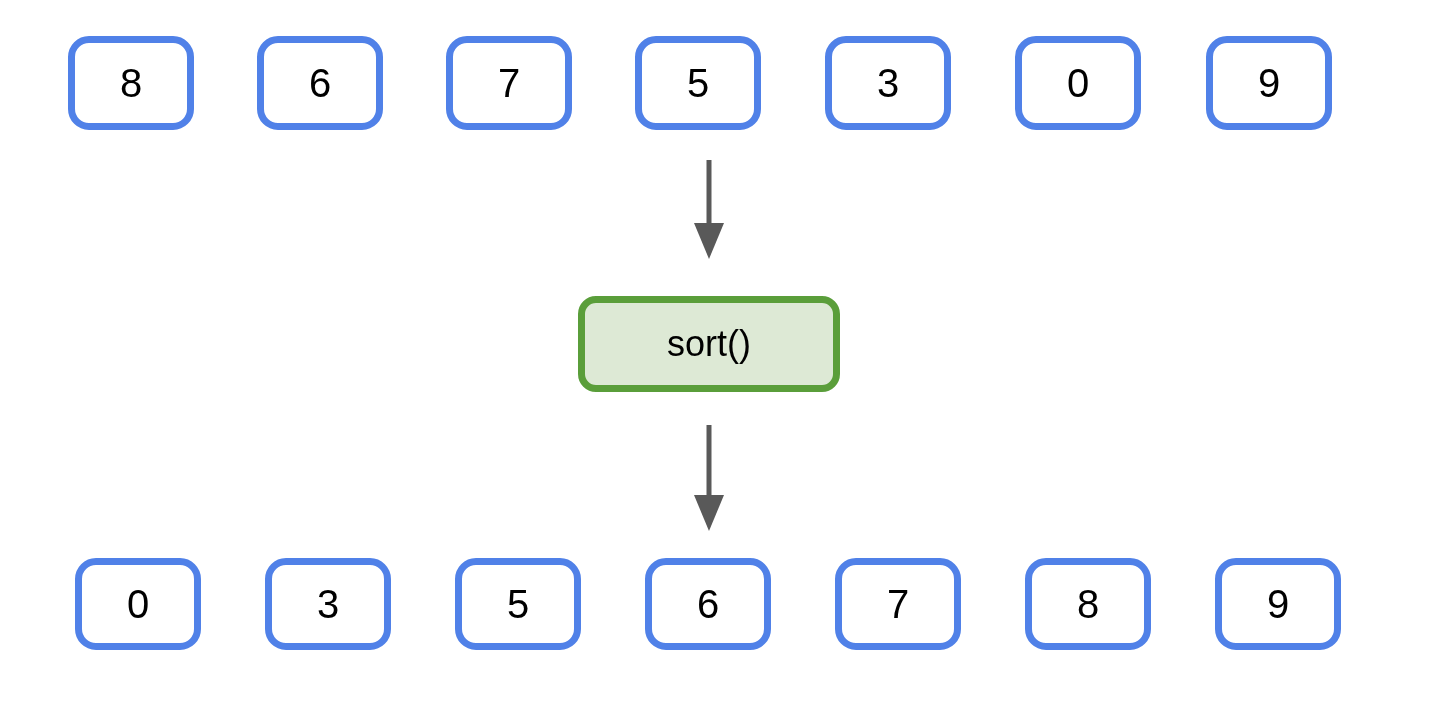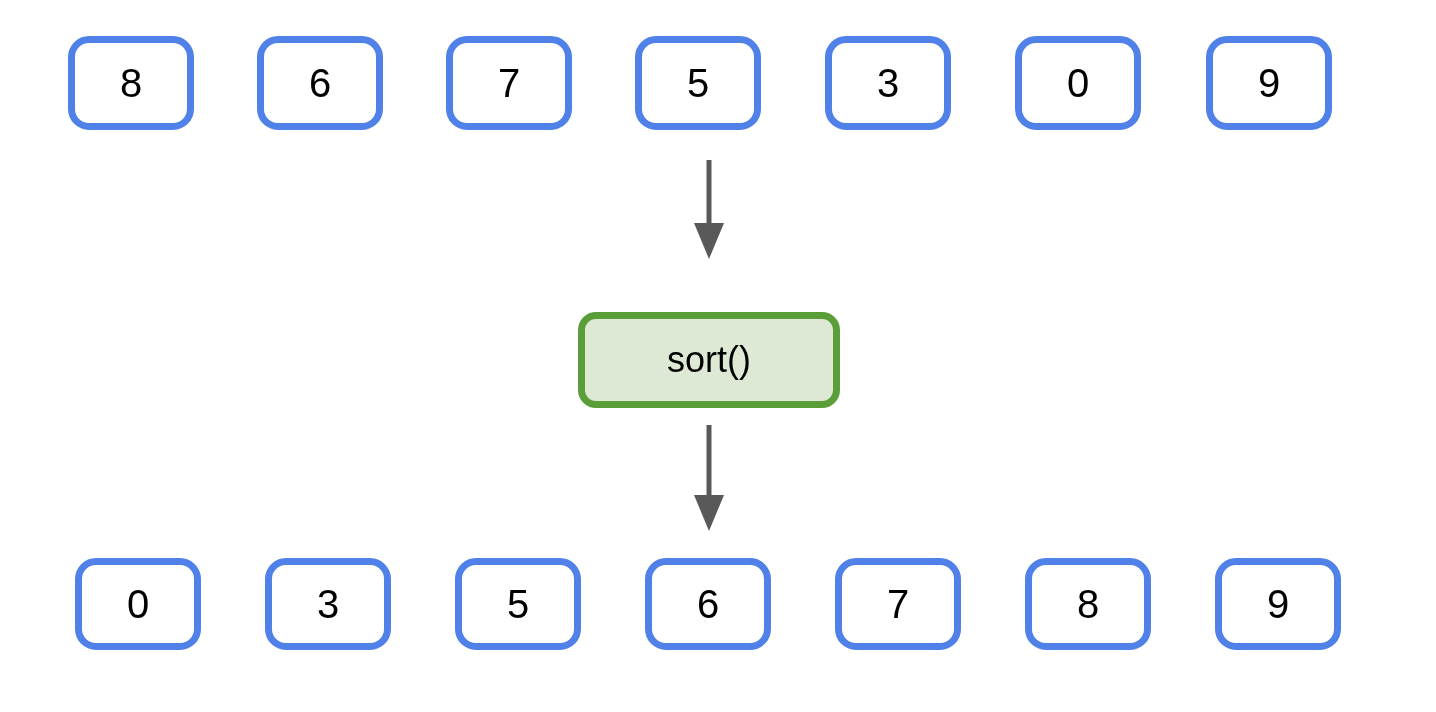--- a/index.html
+++ b/index.html
@@ -73,21 +73,21 @@
       <span>3</span>
     </div>
     <div class="node-box array-cell" style="left:1015px; top:36px; width:126px; height:94px;">
       <span>0</span>
     </div>
     <div class="node-box array-cell" style="left:1206px; top:36px; width:126px; height:94px;">
       <span>9</span>
     </div>
   </div>
 
-  <div class="node-box proc-box" style="left:578px; top:312px; width:262px; height:96px;">
+  <div class="node-box proc-box" style="left:578px; top:296px; width:262px; height:96px;">
     <span>sort()</span>
   </div>
 
   <div>
     <div class="node-box array-cell" style="left:75px; top:558px; width:126px; height:92px;">
       <span>0</span>
     </div>
     <div class="node-box array-cell" style="left:265px; top:558px; width:126px; height:92px;">
       <span>3</span>
     </div>

